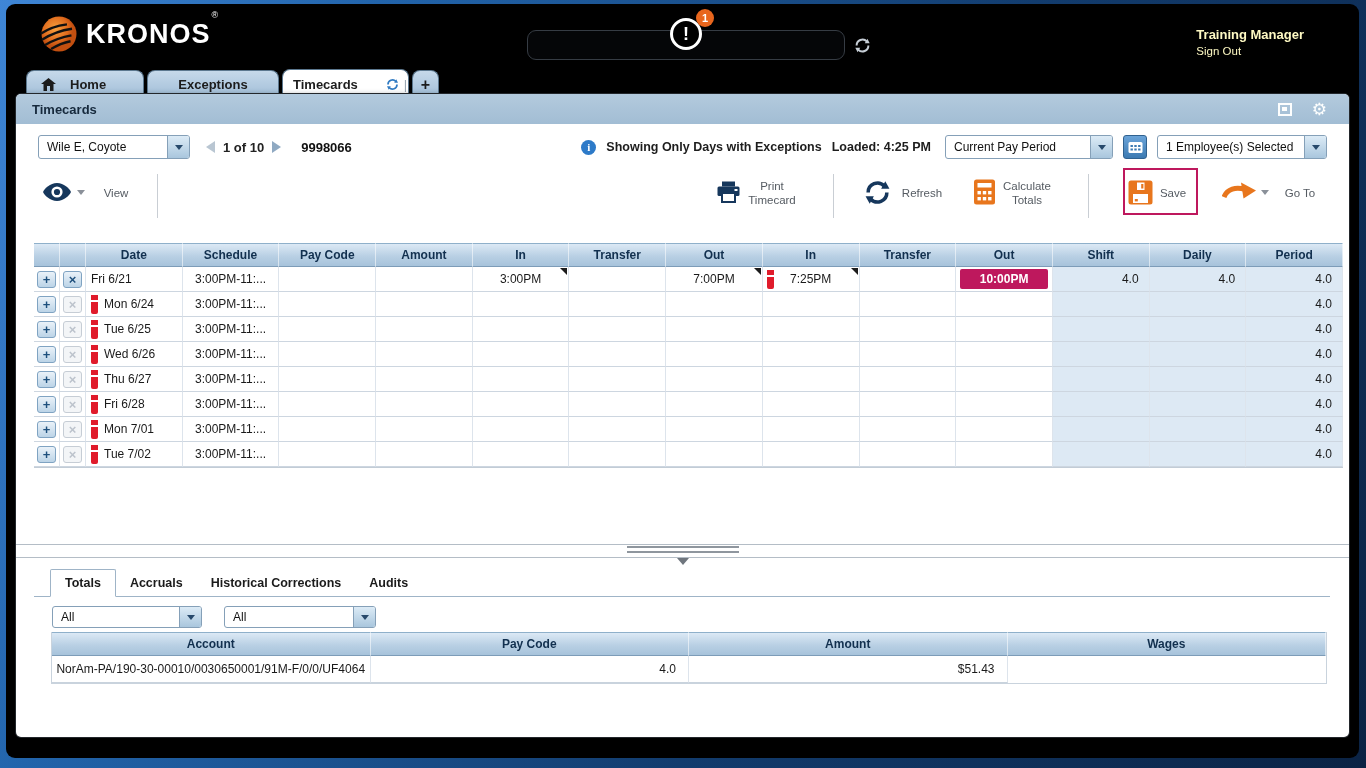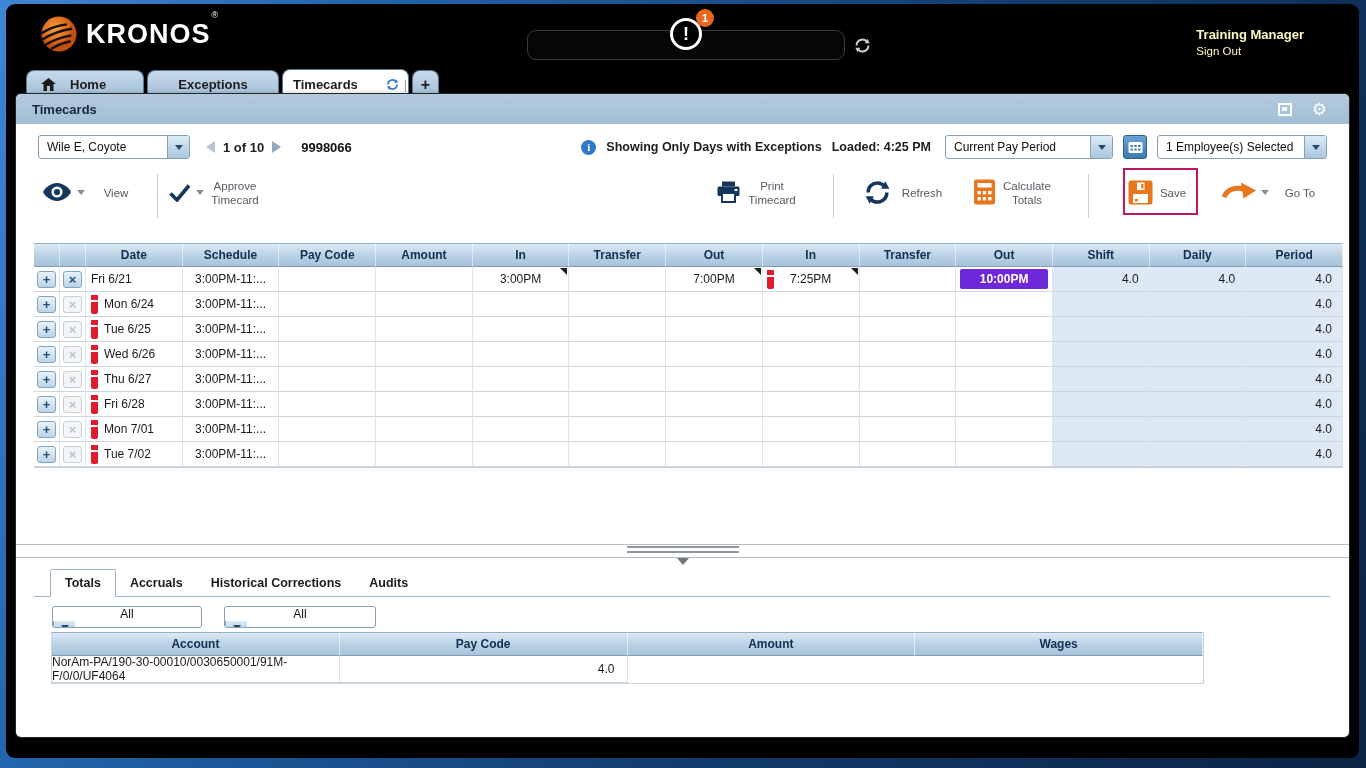--- a/index.html
+++ b/index.html
@@ -77,38 +77,38 @@
   .td.num { background:#dde9f4; justify-content:flex-end; padding-right:10px; }
   .td.datec { justify-content:flex-start; padding-left:5px; gap:6px; }
   .bcell { justify-content:center; }
   .cellbtn { width:19px; height:17px; border:1px solid #7fa3c2; border-radius:3px; background:linear-gradient(#eaf2f9,#bcd4e7); color:#1d4f7c; font-size:13px; font-weight:700; line-height:15px; text-align:center; cursor:pointer; }
   .cellbtn.dis { border-color:#c6cdd5; background:#f3f5f7; color:#bcc3cc; cursor:default; }
   .exc { display:flex; flex-direction:column; align-items:center; width:7px; }
   .exc .excdot { width:7px; height:5px; background:#e01b2b; display:block; }
   .exc .excbar { width:7px; height:12px; background:#e01b2b; display:block; margin-top:2px; border-radius:0 0 2px 2px; }
   .exc.abs { position:absolute; left:4px; top:3px; }
   .mark { position:absolute; top:1px; right:1px; width:0; height:0; border-top:7px solid #1c1c1c; border-left:7px solid transparent; }
-  .redbadge { width:calc(100% - 8px); height:20px; margin:2px 4px; background:#6d28d9; color:#fff; font-weight:700; display:flex; align-items:center; justify-content:center; border-radius:2px; }
+  .redbadge { width:calc(100% - 8px); height:20px; margin:2px 4px; background:#be185d; color:#fff; font-weight:700; display:flex; align-items:center; justify-content:center; border-radius:2px; }
 
   
   .split-l1 { position:absolute; left:0; right:0; top:450px; height:1px; background:#b4bdc6; }
   .split-l2 { position:absolute; left:0; right:0; top:463px; height:1px; background:#b4bdc6; }
   .split-handle { position:absolute; left:50%; transform:translateX(-50%); top:452px; width:112px; height:9px; background:repeating-linear-gradient(#8f969e 0 2px,#fff 2px 4.5px); cursor:row-resize; }
   .split-tri { position:absolute; left:50%; transform:translateX(-50%); top:464px; width:0; height:0; border:6px solid transparent; border-top:7px solid #6f767e; }
 
   
   .btabs { position:absolute; top:476px; left:18px; right:19px; height:27px; border-bottom:1px solid #9fb4c7; display:flex; align-items:flex-end; padding-left:16px; }
   .btab { font-size:12.5px; font-weight:700; color:#1b1b1b; padding:0 14px; line-height:26px; cursor:pointer; }
   .btab.active { background:#fff; border:1px solid #9fb4c7; border-bottom:1px solid #fff; margin-bottom:-1px; border-radius:2px 2px 0 0; }
 
   .filters { position:absolute; top:512px; left:36px; display:flex; gap:22px; }
-  .filters .sel { height:22px;flex-direction:column; }
-
-  
-  .btable { position:absolute; top:538px; left:35px; width:1153px; border:1px solid #c9d3dd; border-top:none; }
+  .filters .sel { height:22px; }
+
+  
+  .btable { position:absolute; top:538px; left:35px; width:1276px; border:1px solid #c9d3dd; border-top:none; }
   .bt-head { display:grid; grid-template-columns:repeat(4,1fr); }
   .bt-row { display:grid; grid-template-columns:repeat(4,1fr); }
   .bt-row .cell { height:27px; background:#fff; border-bottom:1px solid #c9d3dd; border-right:1px solid #dde4ec; font-size:12px; color:#1a1a1a; display:flex; align-items:center; justify-content:center; }
   .cell.left { justify-content:flex-start; padding-left:10px; }
   .cell.right { justify-content:flex-end; padding-right:12px; }
 </style>
 </head>
 <body>
 
 <div class="app">
@@ -248,29 +248,20 @@
             <svg width="30" height="20" viewBox="0 0 30 20">
                 <path d="M15 1C8 1 2.8 6.5 1 10c1.8 3.5 7 9 14 9s12.2-5.5 14-9C27.2 6.5 22 1 15 1z" fill="#16375c"></path>
                 <circle cx="15" cy="10" r="5.6" fill="#fff"></circle>
                 <circle cx="15" cy="10" r="3.1" fill="#16375c"></circle>
               </svg>
             <span class="caret-sm"></span>
           </span>
           <span class="tlabel">View</span>
         </div>
         <div class="tdiv"></div>
-        <div class="titem">
-          <span class="ticon-row">
-            <svg width="23" height="19" viewBox="0 0 23 19">
-                <path d="M2.5 10.5 L9 17 L21 2.5" fill="none" stroke="#16375c" stroke-width="3.6"></path>
-              </svg>
-            <span class="caret-sm"></span>
-          </span>
-          <span class="tlabel">Approve Timecard</span>
-        </div>
       </div>
 
       <div class="tgroup right">
         <div class="titem">
           <span class="ticon-row">
             <svg width="25" height="23" viewBox="0 0 25 23">
                 <rect x="6" y="0.5" width="13" height="5" fill="#16375c"></rect>
                 <rect x="1.5" y="5.5" width="22" height="9.5" rx="1.5" fill="#16375c"></rect>
                 <rect x="6" y="12" width="13" height="9" fill="#fff" stroke="#16375c" stroke-width="2"></rect>
                 <rect x="18.5" y="8" width="3" height="2" fill="#fff"></rect>
@@ -780,17 +771,18 @@
     <div class="btable">
       <div class="bt-head">
         <div class="th">Account</div>
         <div class="th">Pay Code</div>
         <div class="th">Amount</div>
         <div class="th">Wages</div>
       </div>
       <div class="bt-row">
         <div class="cell">NorAm-PA/190-30-00010/0030650001/91M-F/0/0/UF4064</div>
         <div class="cell right">4.0</div>
+        <div class="cell right">$51.43</div>
       </div>
     </div>
 
   </div>
 </div>
 
 </body></html>

